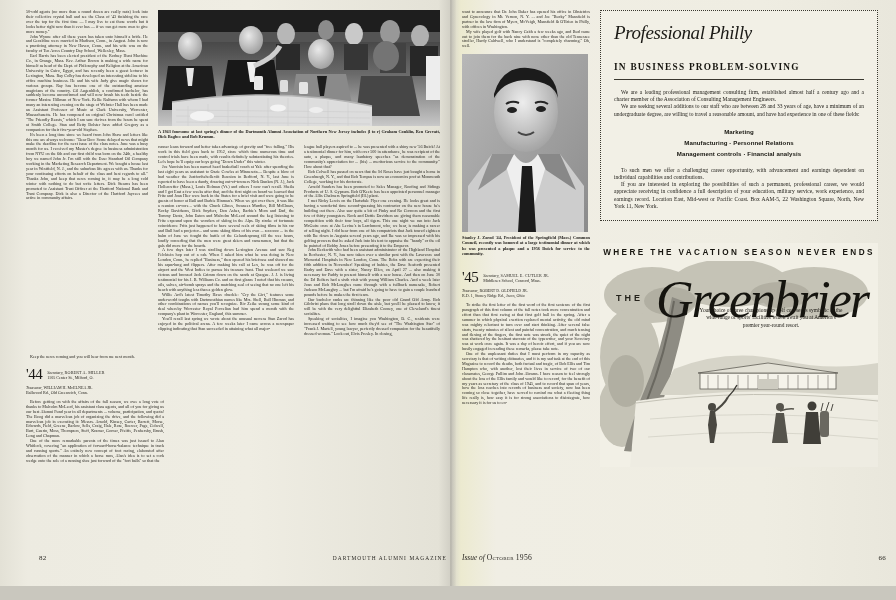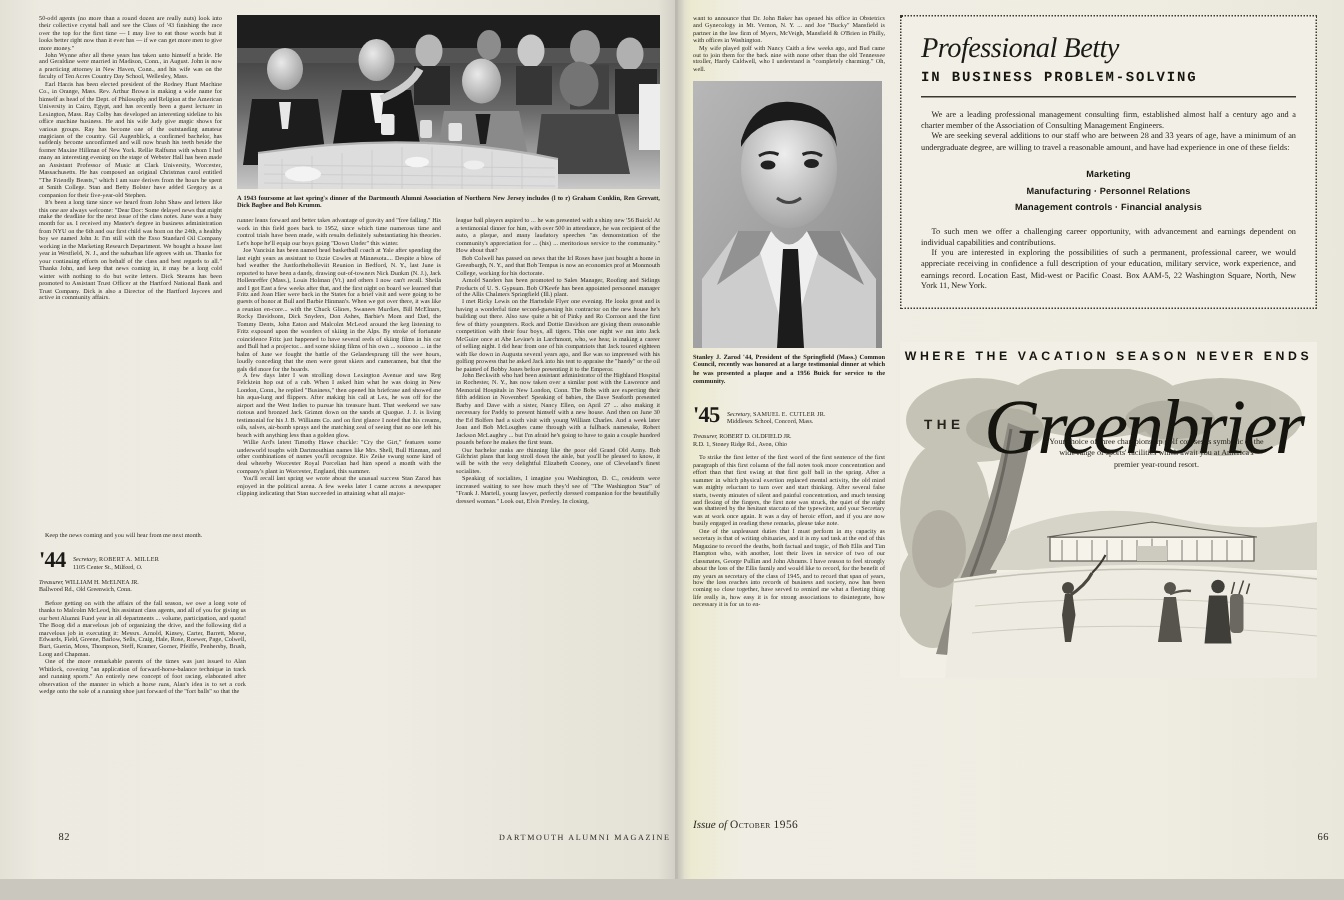--- a/index.html
+++ b/index.html
@@ -26,48 +26,48 @@
 
   
   .lp-top{display:flex;gap:10px;}
   .lp-col1{width:138px;}
   .lp-photoblock{width:282px;}
   .photo{width:282px;height:116px;position:relative;overflow:hidden;background:#8d8b84;
          filter:grayscale(1) contrast(1.04);}
   .caption{font-size:4.3px;line-height:5.2px;font-weight:bold;color:#1d1b18;margin-top:3px;text-align:justify;}
 
   .classhead{display:flex;align-items:flex-start;gap:5px;margin-top:7px;}
-  .classnum{font-size:15px;line-height:14px;font-weight:bold;color:#1c1a17;letter-spacing:-0.5px;font-family:"Liberation Serif",serif;}
+  .classnum{font-size:15px;line-height:14px;font-weight:normal;color:#1c1a17;letter-spacing:-0.5px;font-family:"Liberation Serif",serif;}
   .classmeta{font-size:4.1px;line-height:5px;padding-top:3px;color:#26241f;}
   .classmeta .sc{font-variant:small-caps;letter-spacing:.2px;}
   .classmeta em{font-style:italic;}
   .treas{font-size:4.1px;line-height:5px;margin-top:4px;color:#26241f;}
 
   
   .footer-left{position:absolute;left:26px;bottom:24px;width:414px;display:flex;
                align-items:baseline;padding-left:13px;}
   .folio{font-size:7px;color:#2a2823;letter-spacing:.3px;}
   .magname{font-size:5.4px;letter-spacing:1.1px;color:#2a2823;margin-left:auto;margin-right:6px;}
-  .footer-right{position:absolute;left:10px;bottom:24px;width:424px;display:flex;align-items:baseline;flex-direction:column;}
+  .footer-right{position:absolute;left:10px;bottom:24px;width:424px;display:flex;align-items:baseline;}
   .issue{font-size:7.4px;color:#2a2823;font-style:italic;}
   .issue .sc2{font-style:normal;font-variant:small-caps;letter-spacing:.3px;font-size:7.6px;}
   .folio-r{margin-left:auto;font-size:7px;color:#2a2823;letter-spacing:.3px;}
 
   
   .portrait{width:126px;height:178px;background:#9a988f;position:relative;overflow:hidden;
             filter:grayscale(1) contrast(1.03);margin-top:5px;}
   .pcaption{font-size:4.3px;line-height:5.2px;font-weight:bold;color:#1d1b18;margin-top:3px;text-align:justify;}
 
   
   .ad-career{width:278px;box-sizing:border-box;border:1px dotted #3a382f;
              padding:12px 13px 10px 13px;background:#f2f0e6;position:relative;}
   .ad-script{font-family:"Liberation Serif",serif;font-style:italic;font-size:19px;
              letter-spacing:-0.4px;color:#1b1a16;line-height:20px;font-weight:400;}
-  .ad-sub{font-family:Liberation Mono, monospace;font-weight:bold;font-size:9.3px;
-          letter-spacing:1.25px;color:#16150f;margin-top:3px;}
+  .ad-sub{font-family:Liberation Serif, serif;font-weight:bold;font-size:9.3px;
+          letter-spacing:1.25px;color:#16150f;margin-top:19px;}
   .ad-rule{height:1px;background:#3a382f;margin:7px 0 9px 0;}
   .ad-body{font-size:5.5px;line-height:7.2px;color:#22201b;text-align:justify;}
   .ad-body p{margin:0;text-indent:7px;}
   .ad-fields{text-align:center;font-family:"Liberation Sans",sans-serif;font-weight:bold;
              font-size:6.1px;color:#16150f;margin:8px 0 8px 0;line-height:11px;letter-spacing:.1px;}
 
   
   .ad-green{width:278px;box-sizing:border-box;margin-top:22px;background:#f2f0e6;position:relative;}
   .gb-top{font-family:"Liberation Sans",sans-serif;font-weight:bold;font-size:8.2px;
           letter-spacing:2.4px;color:#17150f;text-align:center;padding:5px 0 4px 0;}
@@ -255,21 +255,21 @@
         </div>
         <div class="col" style="margin-top:5px;">
           <p>To strike the first letter of the first word of the first sentence of the first paragraph of this first column of the fall notes took more concentration and effort than that first swing at that first golf ball in the spring. After a summer in which physical exertion replaced mental activity, the old mind was mighty reluctant to turn over and start thinking. After several false starts, twenty minutes of silent and painful concentration, and much tensing and flexing of the fingers, the first note was struck, the quiet of the night was shattered by the hesitant staccato of the typewriter, and your Secretary was at work once again. It was a day of heroic effort, and if you are now busily engaged in reading these remarks, please take note.</p>
           <p>One of the unpleasant duties that I must perform in my capacity as secretary is that of writing obituaries, and it is my sad task at the end of this Magazine to record the deaths, both factual and tragic, of Bob Ellis and Tim Hampton who, with another, lost their lives in service of two of our classmates, George Pullim and John Abrams. I have reason to feel strongly about the loss of the Ellis family and would like to record, for the benefit of my years as secretary of the class of 1945, and to record that span of years, how the loss reaches into records of business and society, now has been coming so close together, have served to remind me what a fleeting thing life really is, how easy it is for strong associations to disintegrate, how necessary it is for us to en-</p>
         </div>
       </div>
 
       <div style="width:278px;">
 
         <div class="ad-career">
-          <div class="ad-script">Professional Betty</div>
+          <div class="ad-script">Professional Philly</div>
           <div class="ad-sub">IN BUSINESS PROBLEM-SOLVING</div>
           <div class="ad-rule"></div>
           <div class="ad-body">
             <p>We are a leading professional management consulting firm, established almost half a century ago and a charter member of the Association of Consulting Management Engineers.</p>
             <p>We are seeking several additions to our staff who are between 28 and 33 years of age, have a minimum of an undergraduate degree, are willing to travel a reasonable amount, and have had experience in one of these fields:</p>
           </div>
           <div class="ad-fields">
             <div>Marketing</div>
             <div>Manufacturing   ·   Personnel Relations</div>
             <div>Management controls   ·   Financial analysis</div>

